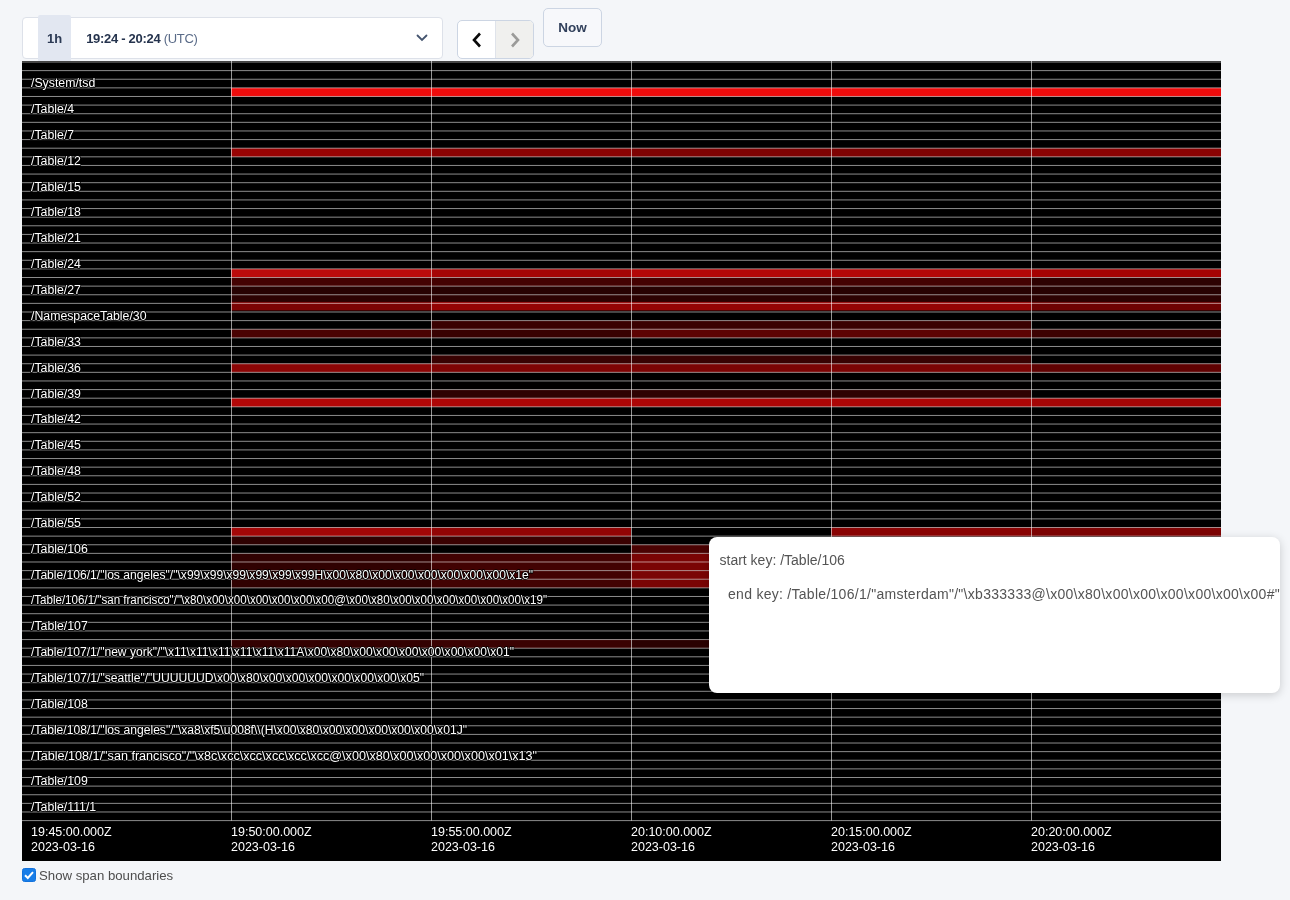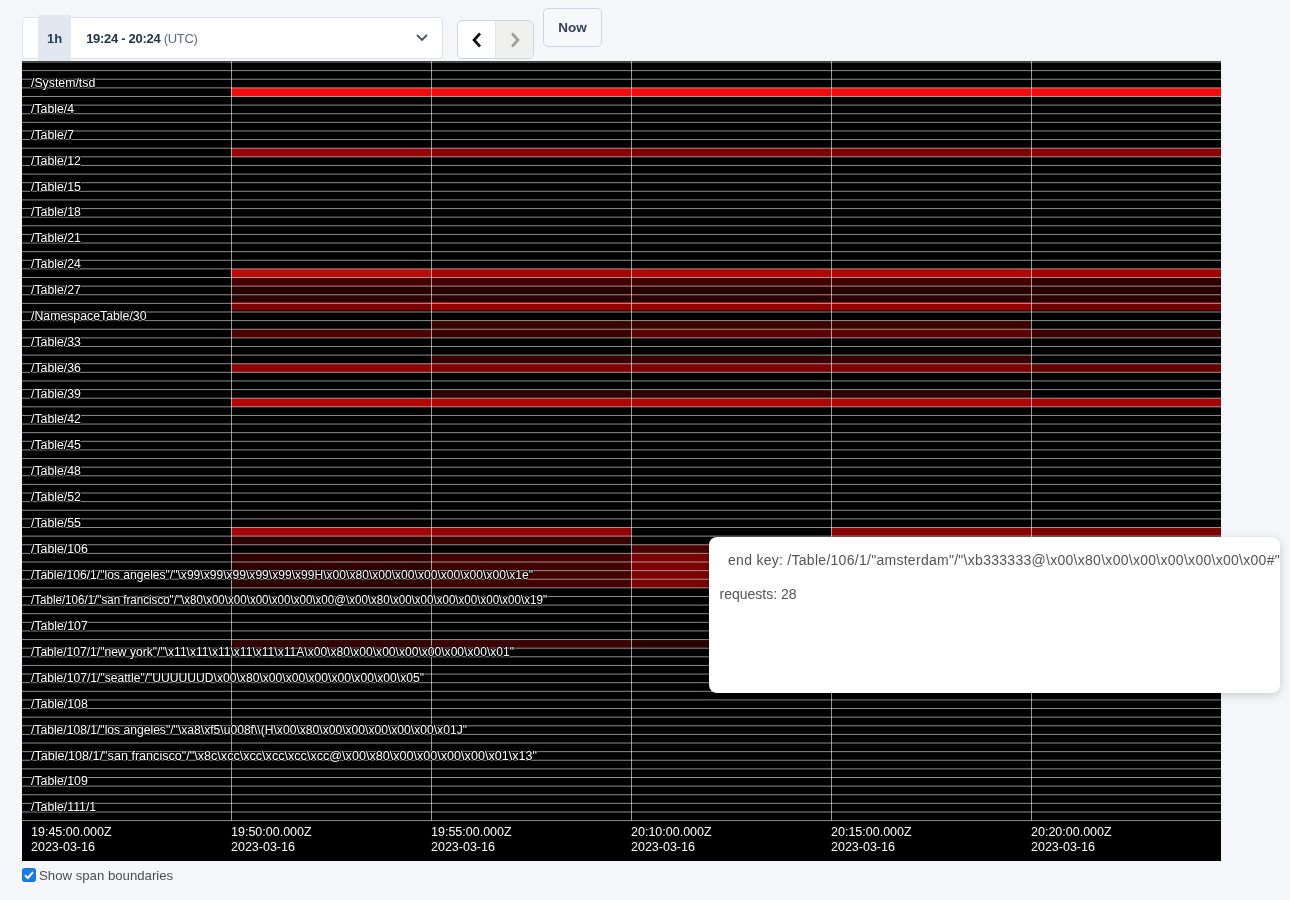--- a/index.html
+++ b/index.html
@@ -167,22 +167,22 @@
       <text x="609" y="775">20:10:00.000Z</text>
       <text x="609" y="790">2023-03-16</text>
       <text x="809" y="775">20:15:00.000Z</text>
       <text x="809" y="790">2023-03-16</text>
       <text x="1009" y="775">20:20:00.000Z</text>
       <text x="1009" y="790">2023-03-16</text>
     </g>
   </svg>
 
   <div class="abs" style="left:709px;top:537px;width:571px;height:156px;background:#fff;border-radius:8px;box-shadow:0 2px 10px rgba(0,0,0,0.18);padding:6px 0 0 10.5px;overflow:hidden;">
+    <div style="font-size:14px;color:#545454;line-height:34px;white-space:nowrap;">start key: /Table/106</div>
     <div style="font-size:14px;color:#545454;line-height:34px;white-space:nowrap;letter-spacing:0.28px;text-align:right;">end key: /Table/106/1/"amsterdam"/"\xb333333@\x00\x80\x00\x00\x00\x00\x00\x00#"</div>
-    <div style="font-size:14px;color:#545454;line-height:34px;white-space:nowrap;">requests: 28</div>
   </div>
 
   <div class="abs" style="left:22px;top:868px;display:flex;">
     <svg width="14" height="14" viewBox="0 0 14 14">
       <rect x="0.5" y="0.5" width="13" height="13" rx="2" fill="#187de8" stroke="#1272dc"></rect>
       <path d="M3 7.2 L5.8 10 L11 4.2" stroke="#fff" stroke-width="2" fill="none"></path>
     </svg>
     <span style="margin-left:3px;font-size:13.2px;color:#4d4d4d;">Show span boundaries</span>
   </div>
 

